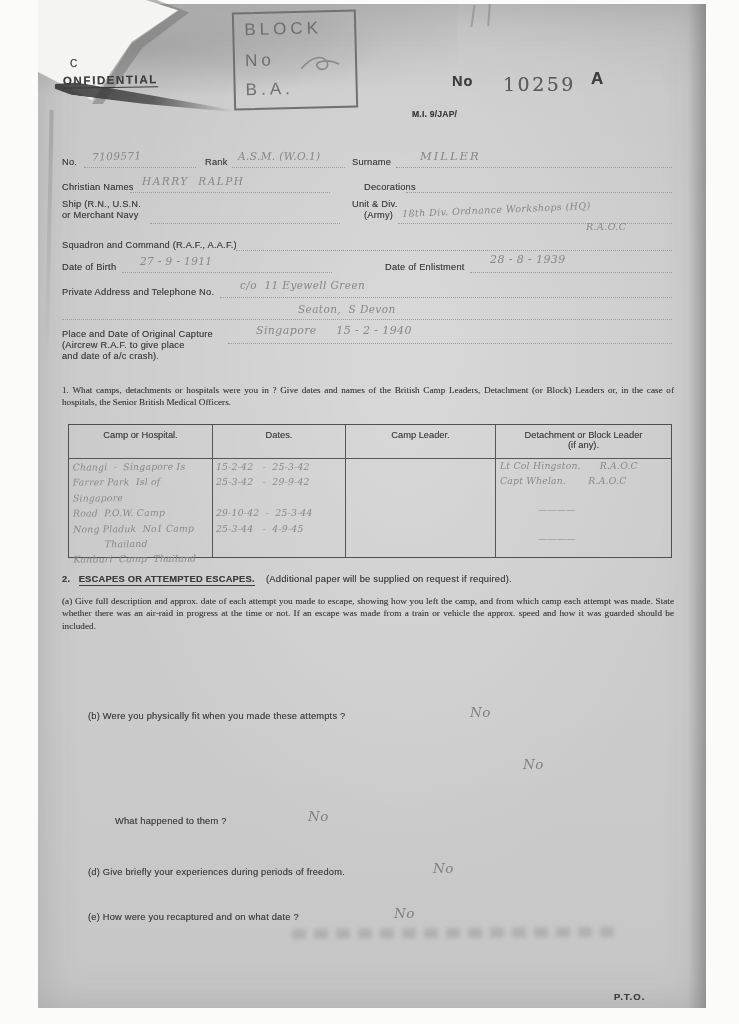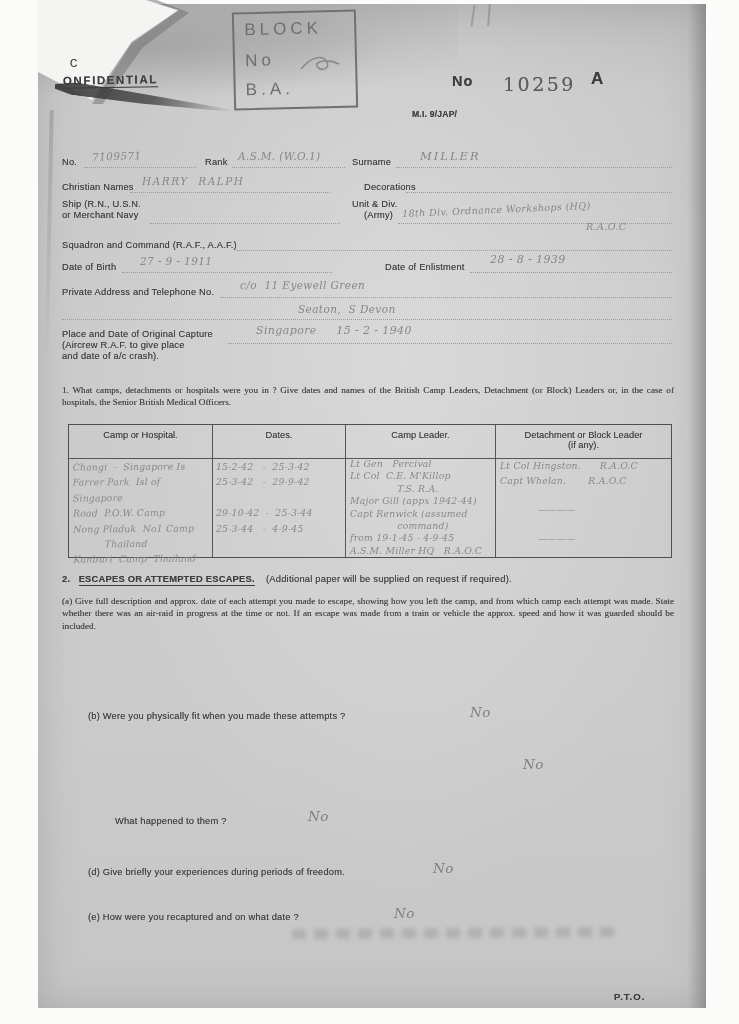--- a/index.html
+++ b/index.html
@@ -157,28 +157,20 @@
 Farrer Park  Isl of Singapore
 Road  P.O.W. Camp
 Nong Pladuk  No1 Camp
           Thailand
 Kanburi  Camp  Thailand</div>
   <div class="col-hw" style="left:216px;top:459px;width:130px;line-height:15.4px;">15-2-42   -  25-3-42
 25-3-42   -  29-9-42
 
 29-10-42  -  25-3-44
 25-3-44   -  4-9-45</div>
-  <div class="col-hw" style="left:350px;top:458px;width:148px;line-height:12.4px;">Lt Gen   Percival
-Lt Col  C.E. M'Killop
-               T.S. R.A.
-Major Gill (appx 1942-44)
-Capt Renwick (assumed
-               command)
-from 19-1-45 - 4-9-45
-A.S.M. Miller HQ   R.A.O.C</div>
   <div class="col-hw" style="left:500px;top:459px;width:170px;line-height:14.6px;">Lt Col Hingston.      R.A.O.C
 Capt Whelan.       R.A.O.C
 
             ————
 
             ————</div>
 
   <div class="lbl" style="left:62px;top:573px;font-size:9.4px;">
     <span class="bold">2.</span>&nbsp;&nbsp;
     <span class="bold undl">ESCAPES OR ATTEMPTED ESCAPES.</span>&nbsp;&nbsp;&nbsp;

